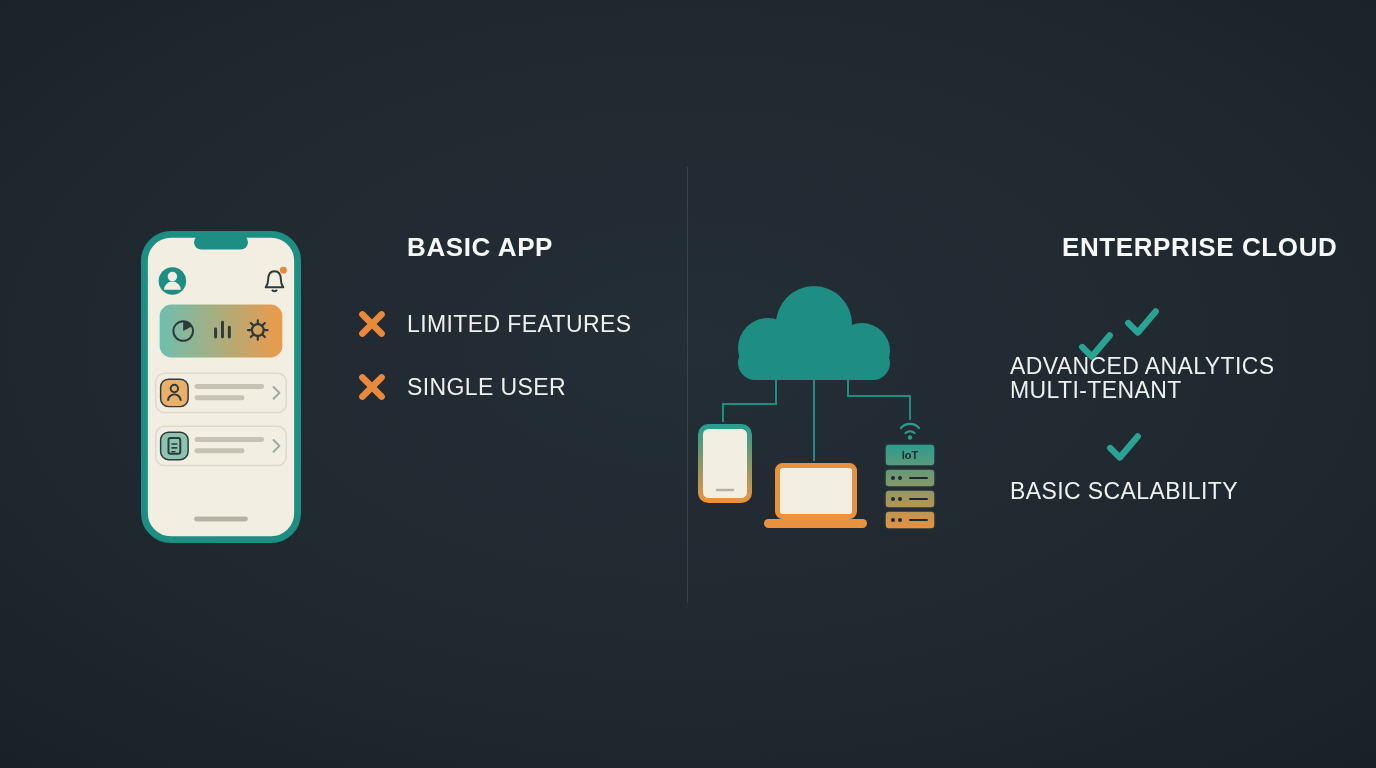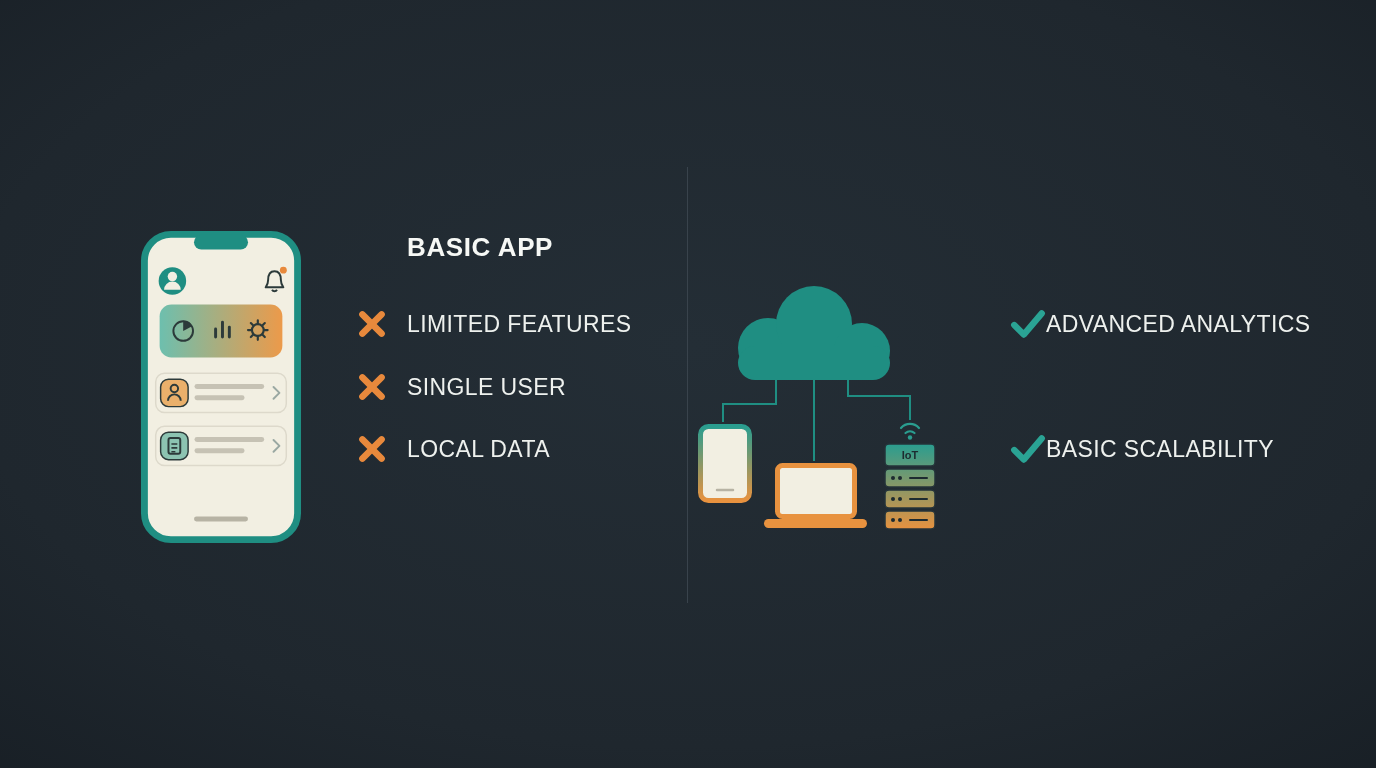--- a/index.html
+++ b/index.html
@@ -21,21 +21,21 @@
     font-size:26px; font-weight:700; letter-spacing:0.6px;
     color:#f6f8f5; white-space:nowrap;
   }
   .title-left  { left:407px; top:232px;text-align:right; }
   .title-right { left:1062px; top:232px; }
   .feature-row {
     position:absolute; display:flex; align-items:center;
     height:34px; white-space:nowrap;
   }
   .feature-row.left  { left:357px; gap:20px; }
-  .feature-row.right { left:1010px; gap:0; }
+  .feature-row.right { left:1010px; gap:16px;flex-direction:column; }
   .row-1 { top:307px; }
   .row-2 { top:370px;justify-content:flex-end; }
   .row-3 { top:432px; }
   .bullet { display:flex; align-items:center; justify-content:center; flex:0 0 auto; }
   .feature-label {
     font-size:23px; font-weight:500; letter-spacing:0.4px; color:#eef1ee;
   }
   .illu { position:absolute; }
   .illu-phone { left:140px; top:228px; }
   .illu-cloud { left:676px; top:276px; }
@@ -134,28 +134,20 @@
     </span>
     <span class="feature-label">LIMITED FEATURES</span>
   </div>
   <div class="feature-row left row-2">
     <span class="bullet">
       <svg width="30" height="30" viewBox="0 0 28 28">
           <path d="M5 5 L23 23 M23 5 L5 23" stroke="#e8893c" stroke-width="6" stroke-linecap="round"></path>
         </svg>
     </span>
     <span class="feature-label">SINGLE USER</span>
-  </div>
-  <div class="feature-row left row-3">
-    <span class="bullet">
-      <svg width="30" height="30" viewBox="0 0 28 28">
-          <path d="M5 5 L23 23 M23 5 L5 23" stroke="#e8893c" stroke-width="6" stroke-linecap="round"></path>
-        </svg>
-    </span>
-    <span class="feature-label">LOCAL DATA</span>
   </div>
 
   <div class="illu illu-cloud">
     <svg width="270" height="262" viewBox="0 0 270 262">
       <defs>
         <linearGradient id="tabGrad" x1="0" y1="0" x2="0" y2="1">
           <stop offset="0" stop-color="#2a9d8f"></stop>
           <stop offset="1" stop-color="#e8923f"></stop>
         </linearGradient>
         <linearGradient id="srvGrad" x1="0" y1="168" x2="0" y2="254" gradientUnits="userSpaceOnUse">
@@ -209,31 +201,40 @@
         </g>
         <g stroke="#1d2b30" stroke-width="2" stroke-linecap="round">
           <path d="M234 202 H251"></path>
           <path d="M234 223 H251"></path>
           <path d="M234 244 H251"></path>
         </g>
       </g>
     </svg>
   </div>
 
+  <div class="panel-title title-right">ENTERPRISE CLOUD</div>
 
   <div class="feature-row right row-1">
     <span class="bullet">
       <svg width="36" height="30" viewBox="0 0 34 28">
           <path d="M4 15 L13 24 L30 4" fill="none" stroke="#2aa394" stroke-width="6" stroke-linecap="round" stroke-linejoin="round"></path>
         </svg>
     </span>
     <span class="feature-label">ADVANCED ANALYTICS</span>
   </div>
-  <div class="feature-row right row-3">
+  <div class="feature-row right row-2">
     <span class="bullet">
       <svg width="36" height="30" viewBox="0 0 34 28">
           <path d="M4 15 L13 24 L30 4" fill="none" stroke="#2aa394" stroke-width="6" stroke-linecap="round" stroke-linejoin="round"></path>
         </svg>
     </span>
+    <span class="feature-label">MULTI-TENANT</span>
+  </div>
+  <div class="feature-row right row-3">
+    <span class="bullet">
+      <svg width="36" height="30" viewBox="0 0 34 28">
+          <path d="M4 15 L13 24 L30 4" fill="none" stroke="#2aa394" stroke-width="6" stroke-linecap="round" stroke-linejoin="round"></path>
+        </svg>
+    </span>
     <span class="feature-label">BASIC SCALABILITY</span>
   </div>
 
 </div>
 
 </body></html>

